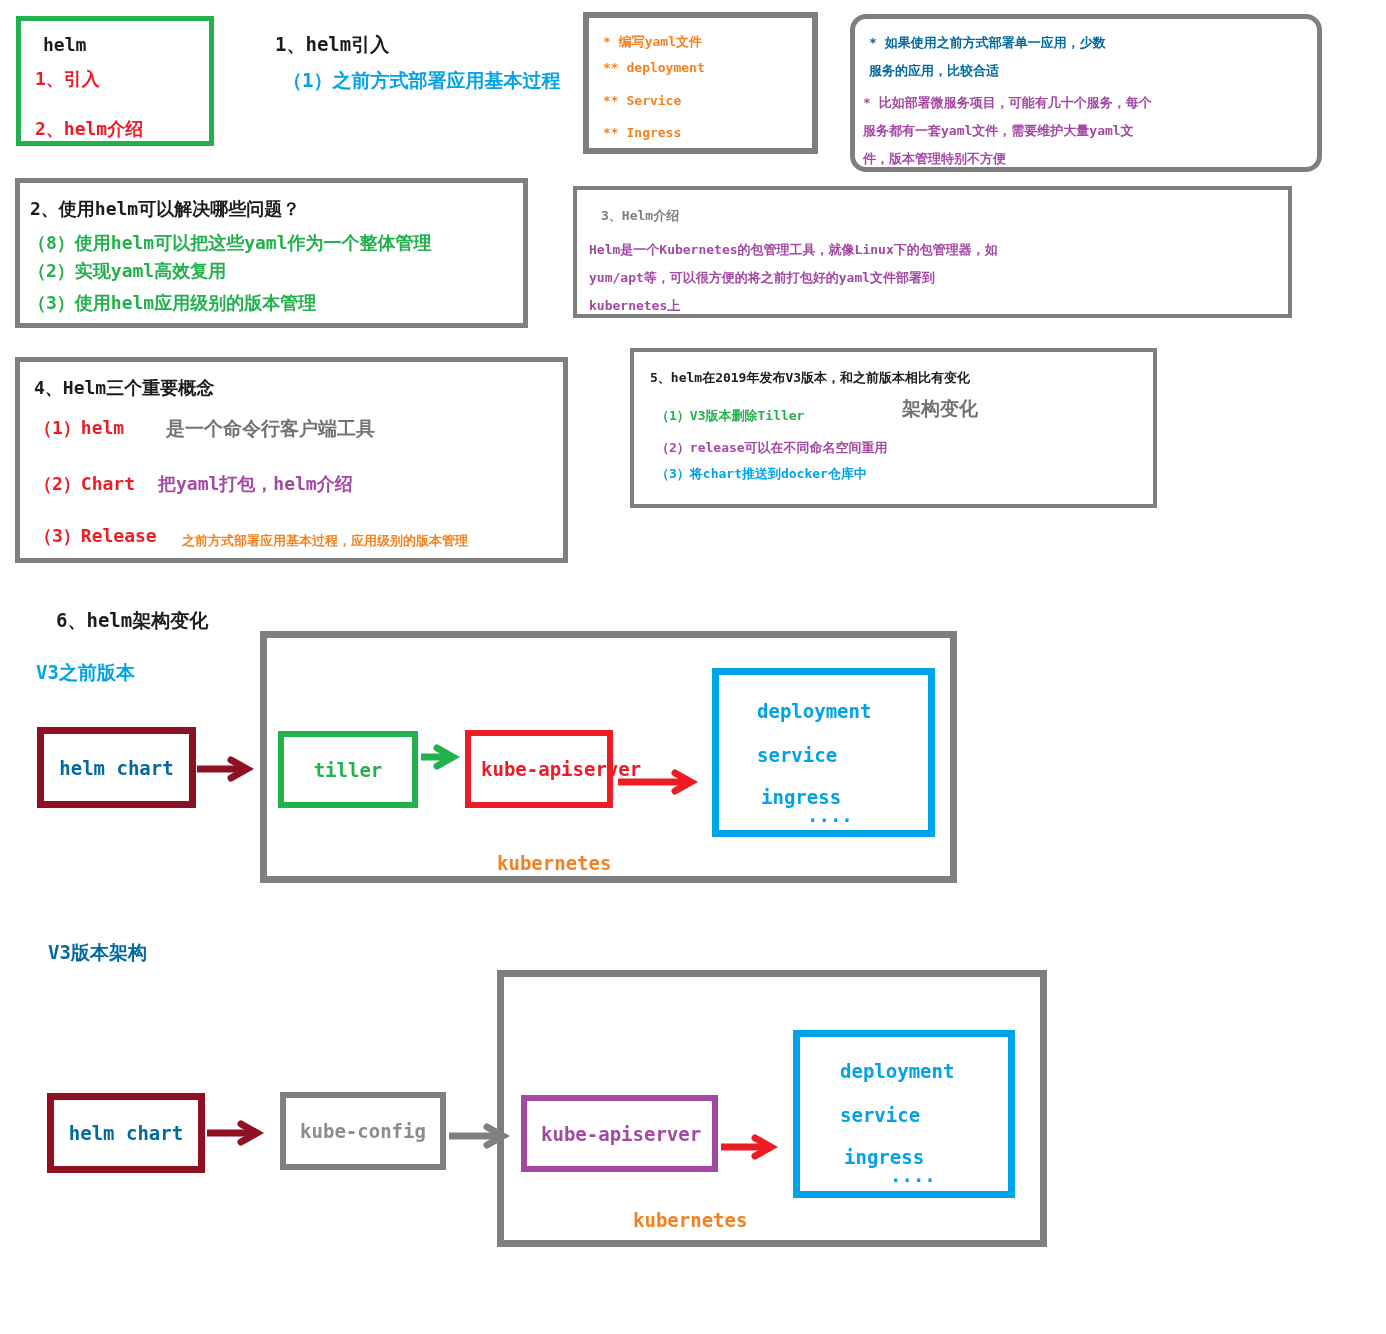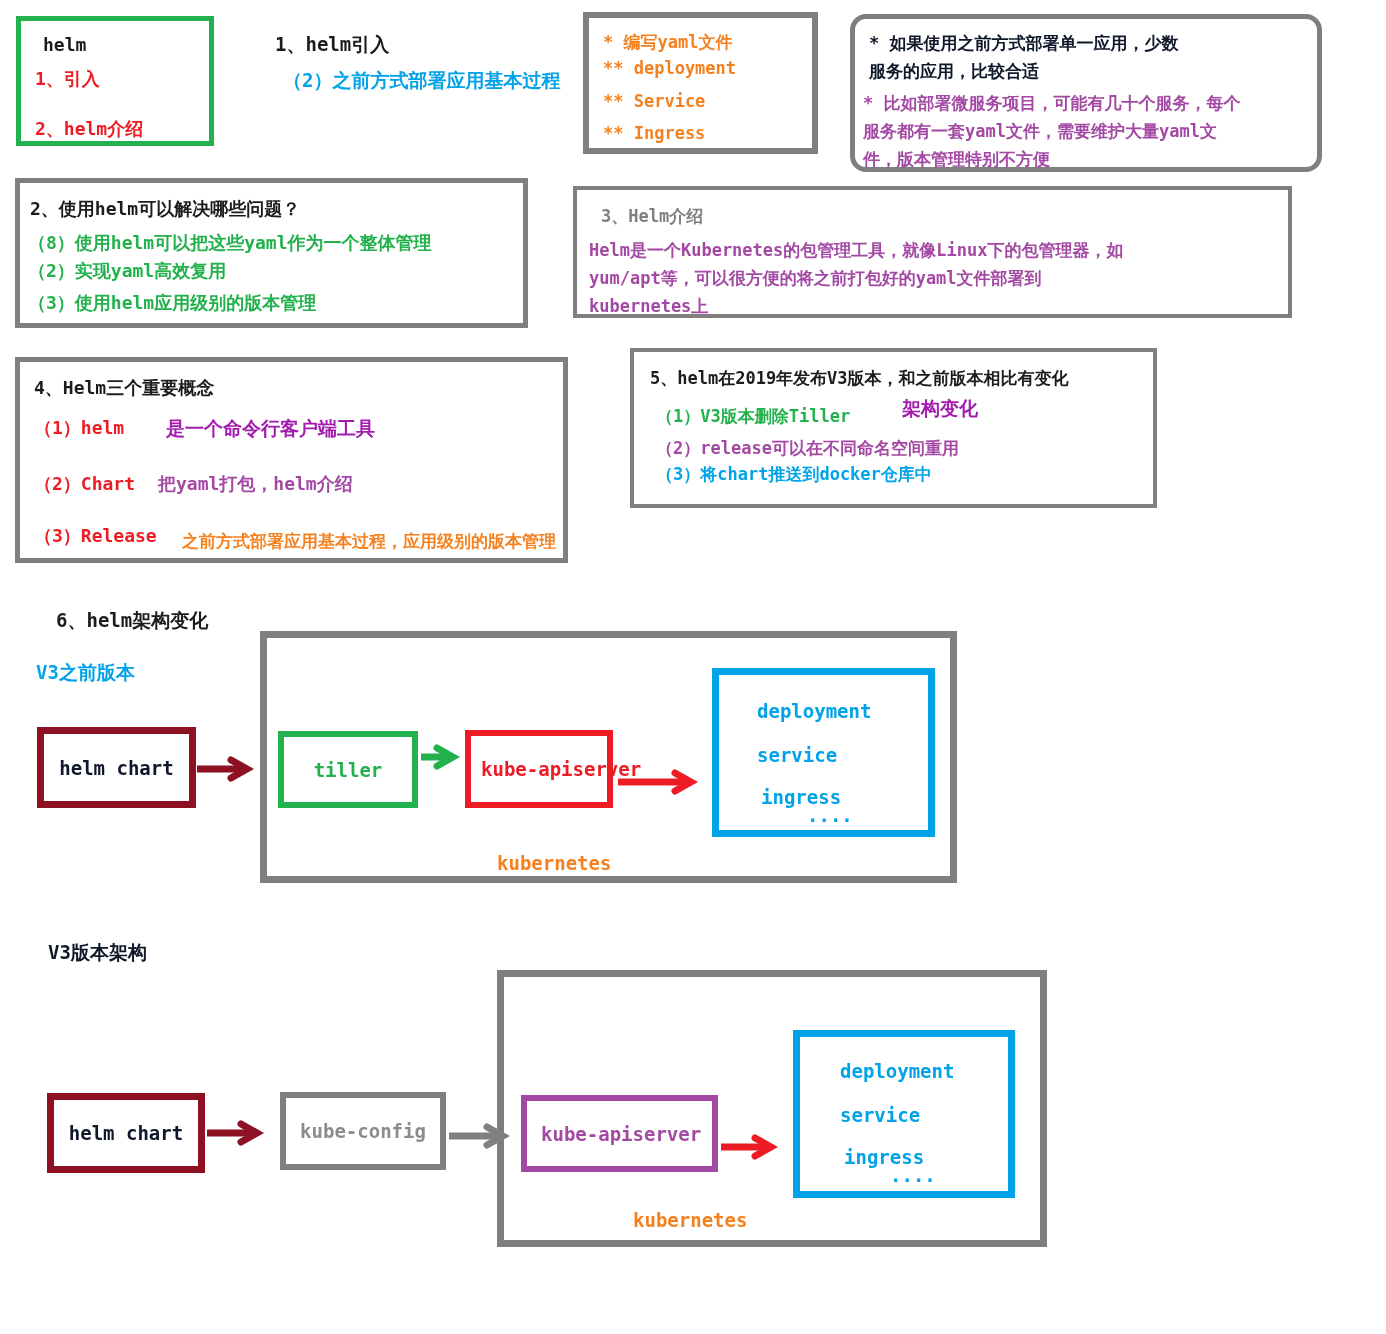--- a/index.html
+++ b/index.html
@@ -15,52 +15,52 @@
     background: #ffffff;
     overflow: hidden;
   }
   .abs { position: absolute; }
   .pre { white-space: pre-line; }
   .nowrap { white-space: nowrap; }
 
   
   .c-black  { color: #1c1c1c; }
   .c-red    { color: #ED1C24; }
-  .c-dred   { color: #0f172a; }
+  .c-dred   { color: #0369a1; }
   .c-green  { color: #22B14C; }
   .c-orange { color: #F5811E; }
   .c-purple { color: #A349A4; }
   .c-blue   { color: #00A2E8; }
-  .c-indigo { color: #a21caf; }
+  .c-indigo { color: #737373; }
   .c-gray   { color: #7F7F7F; }
   .c-gray2  { color: #8C8C8C; }
 
   .box { position: absolute; border: 5px solid #7F7F7F; background: #fff; }
   .dbox { position: absolute; background: #fff; display: flex; align-items: center; justify-content: center; }
 
-  .fs17 { font-size: 17px; line-height: 28px; }
+  .fs17 { font-size: 13px; line-height: 28px; }
   .fs18 { font-size: 18px; line-height: 27px; }
   .fs19 { font-size: 19px; line-height: 28px; }
   .fs20 { font-size: 19px; }
 
   svg.arrows { position: absolute; left: 0; top: 0; pointer-events: none; }
 </style>
 </head>
 <body>
 
 <div class="canvas">
 
   <div class="abs" style="left:16px; top:16px; width:198px; height:130px; border:5px solid #22B14C; background:#fff;">
     <span class="abs c-black fs18" style="left:22px; top:10px;">helm</span>
     <span class="abs c-red fs18" style="left:14px; top:44px;">1、引入</span>
     <span class="abs c-red fs18" style="left:14px; top:94px;">2、helm介绍</span>
   </div>
 
   <span class="abs c-black fs19" style="left:275px; top:30px;">1、helm引入</span>
-  <span class="abs c-blue fs19" style="left:283px; top:66px;">（2）之前方式部署应用基本过程</span>
+  <span class="abs c-blue fs19" style="left:283px; top:66px;">（1）之前方式部署应用基本过程</span>
 
   <div class="abs" style="left:583px; top:12px; width:235px; height:142px; border:6px solid #7F7F7F; background:#fff;">
     <span class="abs c-orange fs17" style="left:14px; top:10px;">* 编写yaml文件</span>
     <span class="abs c-orange fs17" style="left:14px; top:36px;">** deployment</span>
     <span class="abs c-orange fs17" style="left:14px; top:69px;">** Service</span>
     <span class="abs c-orange fs17" style="left:14px; top:101px;">** Ingress</span>
   </div>
 
   <div class="abs" style="left:850px; top:14px; width:472px; height:158px; border:5px solid #7F7F7F; border-radius:16px; background:#fff;">
     <div class="abs c-dred fs17 pre" style="left:14px; top:10px;">* 如果使用之前方式部署单一应用，少数

